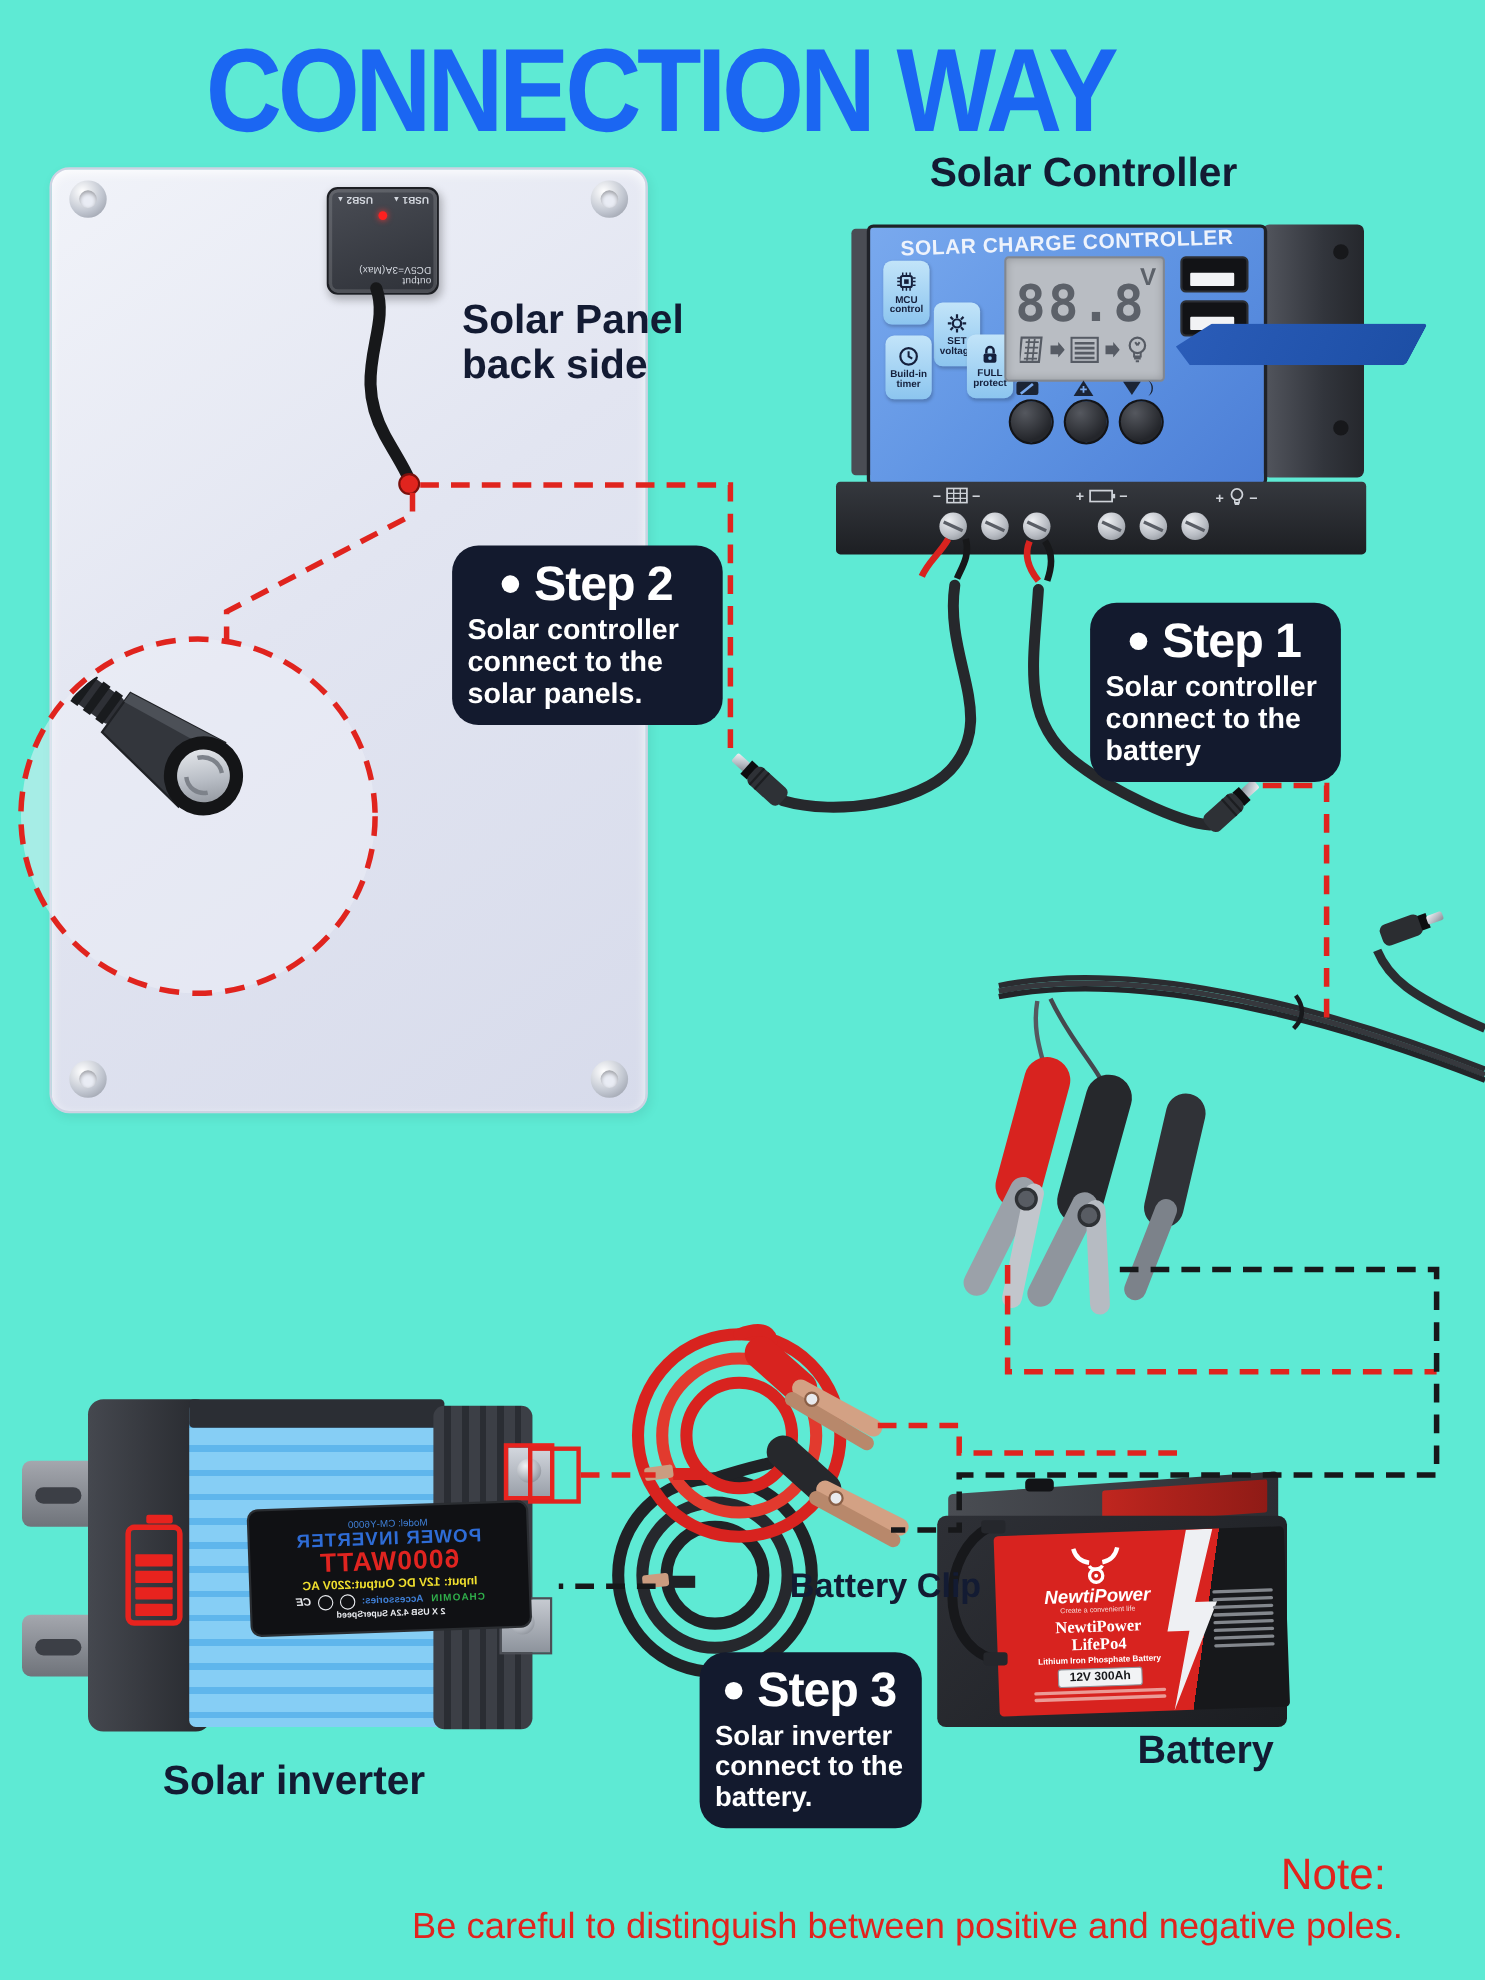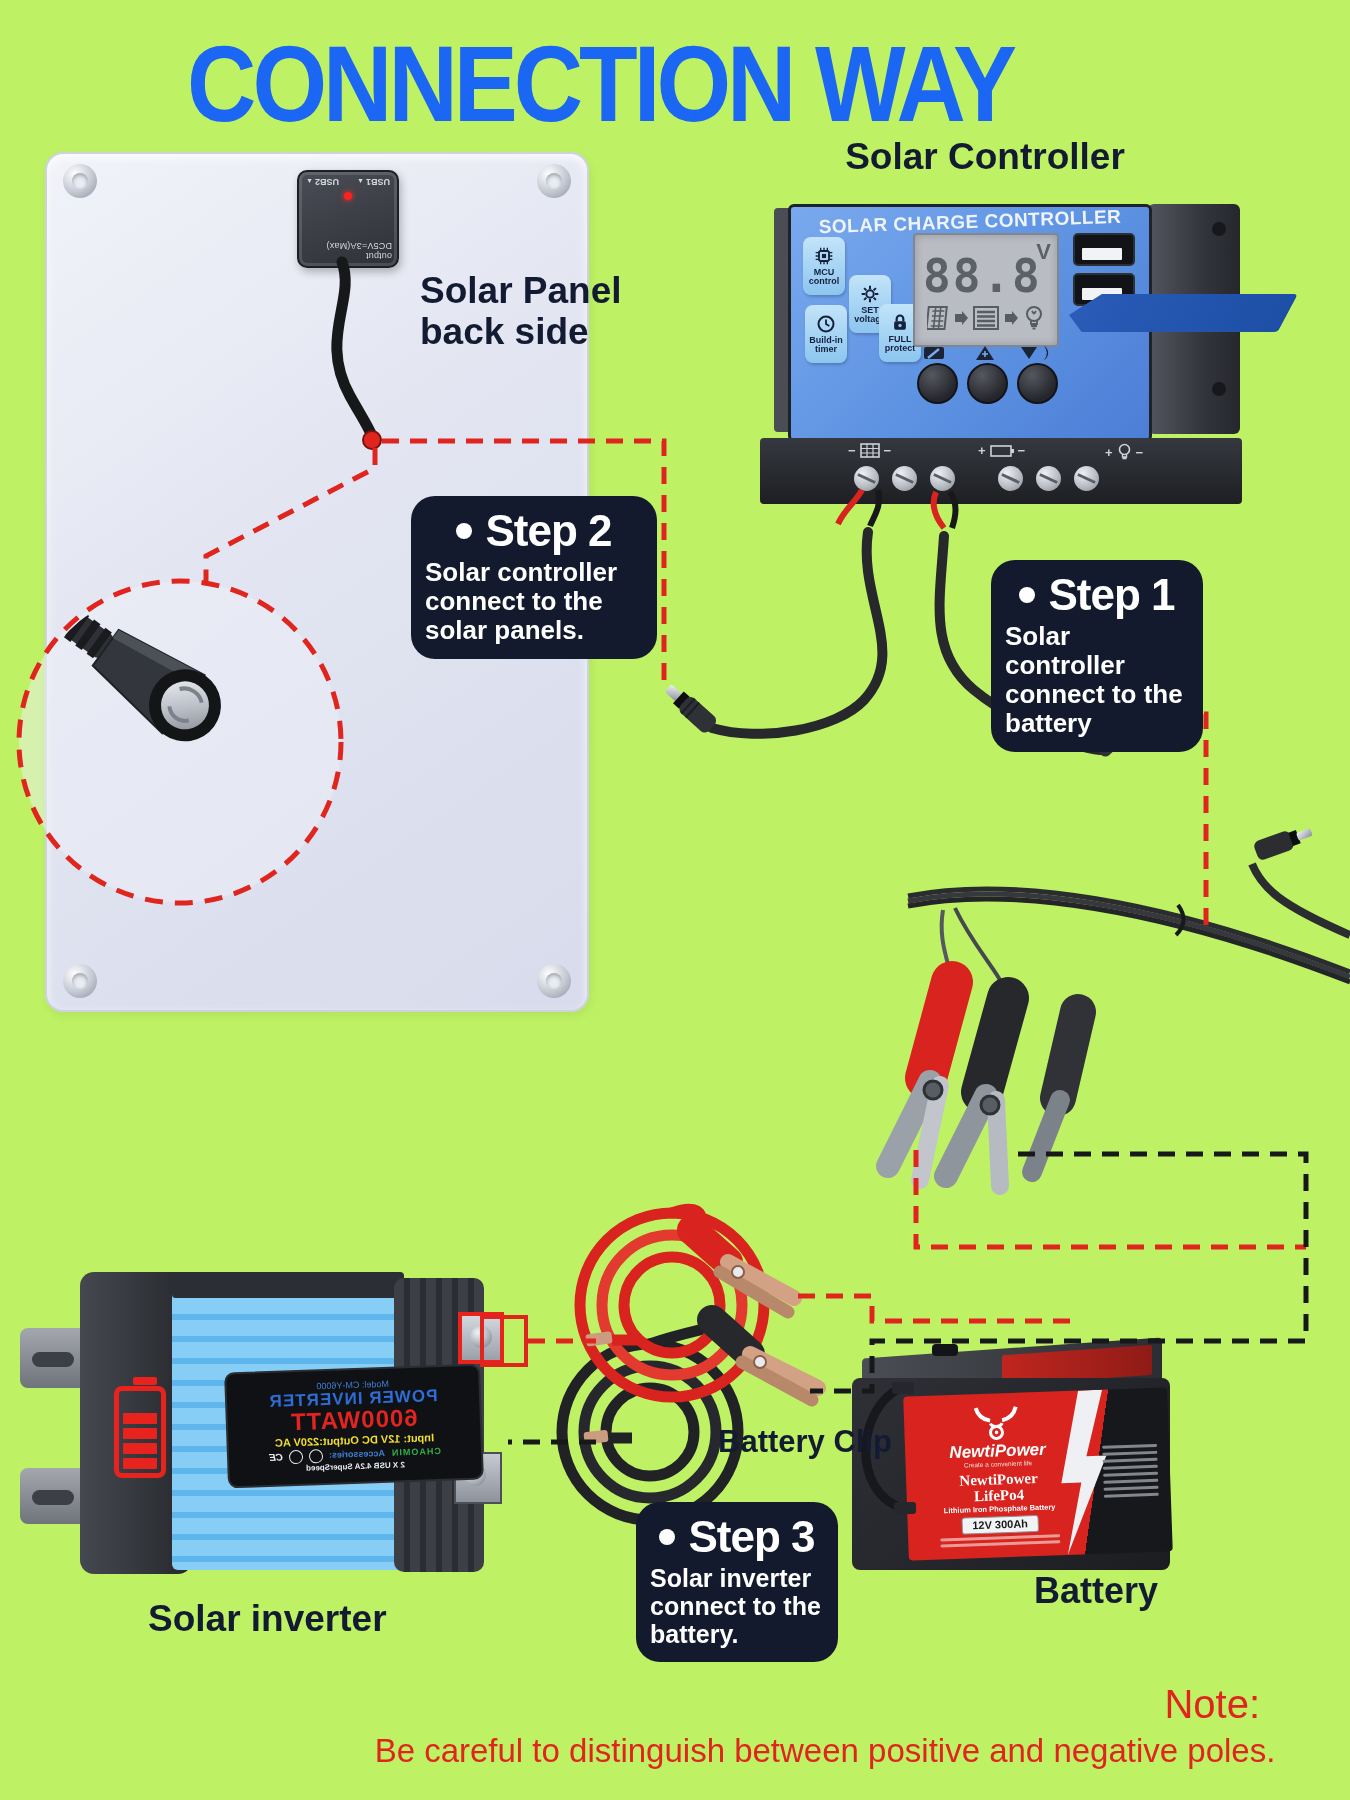--- a/index.html
+++ b/index.html
@@ -1,16 +1,16 @@
 <!DOCTYPE html>
 <html><head>
 <meta charset="utf-8">
 <style>
   html,body{margin:0;padding:0;background:#fff;}
-  .canvas{position:relative;width:1350px;height:1800px;background:#bef264;overflow:hidden;
+  .canvas{position:relative;width:1350px;height:1800px;background:#5eead4;overflow:hidden;
           font-family:"Liberation Sans",sans-serif;}
   .abs{position:absolute;}
 
   
   .title{left:120px;top:22px;width:960px;text-align:center;font-size:96px;font-weight:bold;
          color:#1b66f2;letter-spacing:-4px;transform:scale(1.0,1.12);transform-origin:top center;z-index:6;}
 
   
   .panel{left:45px;top:152px;width:540px;height:856px;border-radius:18px;z-index:2;
          background:linear-gradient(145deg,#f1f3f9 0%,#e2e5f1 45%,#d7dbeb 100%);
@@ -73,21 +73,21 @@
   .swoosh{left:1070px;top:294px;width:218px;height:38px;z-index:5;background:linear-gradient(90deg,#2a5cb8,#1d4fa6);
         transform:skewX(-28deg);clip-path:polygon(0 55%,10% 0,100% 0,100% 100%,10% 100%);border-radius:4px;}
 
   
   .step{position:absolute;background:#131a2e;border-radius:24px;color:#fff;padding:10px 14px 14px;z-index:6;box-sizing:border-box;}
   .step-head{display:flex;align-items:center;justify-content:center;gap:13px;}
   .step-dot{width:16px;height:16px;border-radius:50%;background:#fff;flex:0 0 auto;}
   .step-title{font-size:44px;font-weight:bold;letter-spacing:-1px;}
   .step-body{font-size:26px;font-weight:bold;line-height:1.12;white-space:pre-line;margin-top:2px;}
   .step2{left:411px;top:496px;width:246px;}
-  .step1{left:991px;top:560px;width:212px;}
+  .step1{left:991px;top:548px;width:228px;}
   .step3{left:636px;top:1502px;width:202px;}
   .step3 .step-body{font-size:25px;}
 
   
   .inverter{left:22px;top:1270px;width:480px;height:330px;z-index:2;}
   .inv-tab{position:absolute;background:linear-gradient(180deg,#a4a7ae,#6f737a);border-radius:8px;}
   .inv-tab::after{content:"";position:absolute;left:12px;top:40%;width:42px;height:15px;border-radius:8px;background:#3c3f46;}
   .inv-leftcap{position:absolute;left:58px;top:2px;width:112px;height:302px;border-radius:14px;
         background:linear-gradient(90deg,#45484f,#26282d);}
   .inv-body{position:absolute;left:150px;top:6px;width:232px;height:294px;border-radius:6px;

